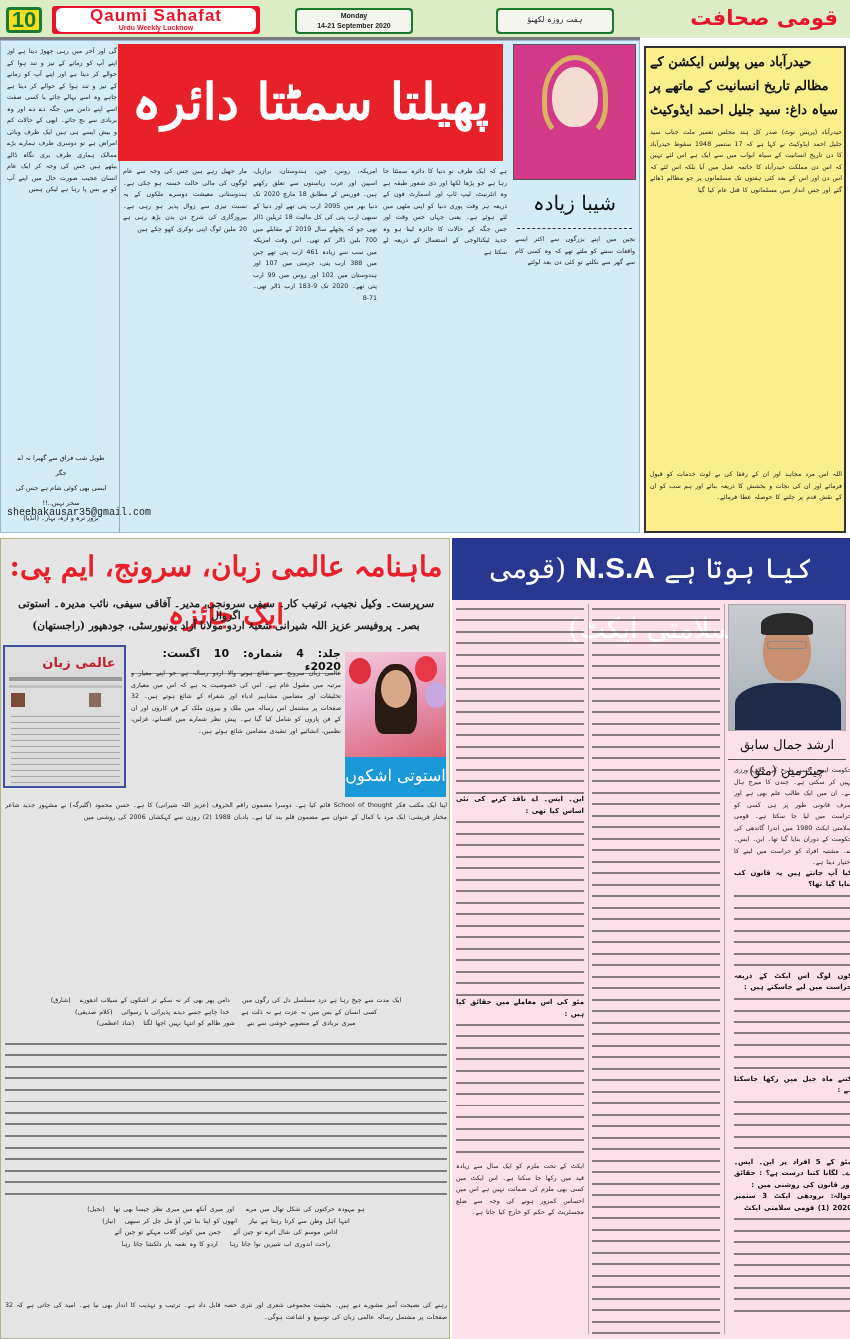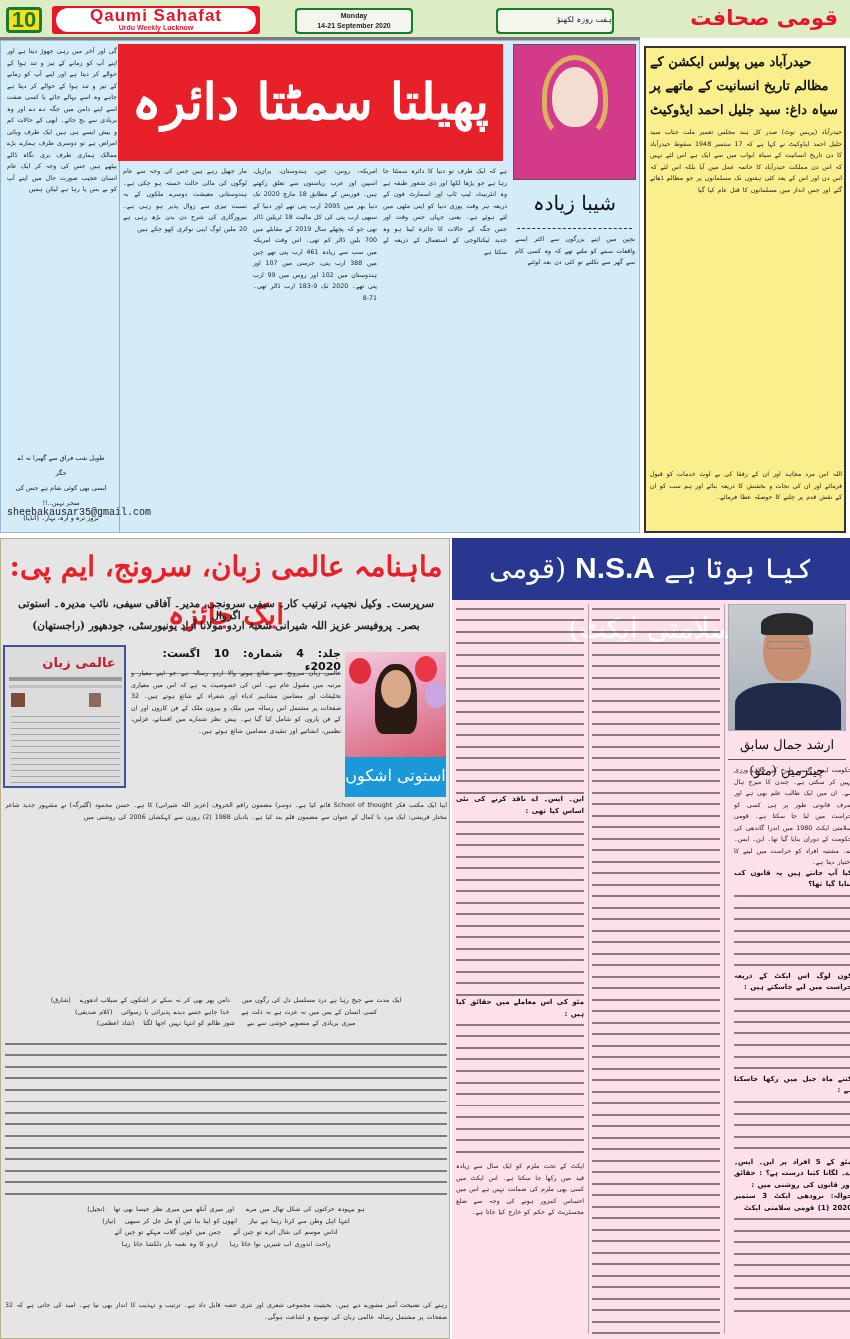--- a/index.html
+++ b/index.html
@@ -2,27 +2,27 @@
 <html><head>
 <meta charset="utf-8">
 <style>
   * { box-sizing: border-box; margin: 0; padding: 0; }
   body { width: 850px; height: 1339px; background: #fff; font-family: "DejaVu Sans", sans-serif; position: relative; overflow: hidden; }
 
   
   .masthead { position: absolute; left: 0; top: 0; width: 850px; height: 38px; background: #dcecc4; }
   .page-num { position: absolute; left: 6px; top: 7px; width: 36px; height: 26px; background: #f4e020; border: 3px solid #1a7a2e; border-radius: 4px; font-family: "Liberation Sans", sans-serif; font-weight: bold; font-size: 22px; color: #1a7a2e; text-align: center; line-height: 20px; }
   .logo-box { position: absolute; left: 52px; top: 6px; width: 208px; height: 28px; background: #e8142a; border-radius: 3px; }
-  .logo-inner { position: absolute; left: 4px; top: 2px; right: 4px; bottom: 2px; background: #fff; border-radius: 12px; text-align: center; }
+  .logo-inner { position: absolute; left: 4px; top: 2px; right: 4px; bottom: 2px; background: #fff; border-radius: 6px; text-align: center; }
   .logo-en { font-family: "Liberation Sans", sans-serif; font-weight: bold; color: #e8142a; font-size: 17px; line-height: 16px; display: block; letter-spacing: 1px; }
   .logo-sub { font-family: "Liberation Sans", sans-serif; font-weight: bold; color: #e8142a; font-size: 7px; line-height: 8px; display: block; }
   .date-box { position: absolute; left: 295px; top: 8px; width: 118px; height: 26px; background: #1a7a2e; border-radius: 4px; padding: 2px; }
   .date-inner { background: #f4f6ee; border-radius: 3px; height: 100%; text-align: center; font-family: "Liberation Sans", sans-serif; font-weight: bold; font-size: 7px; color: #222; line-height: 10px; padding-top: 1px; }
   .weekly-box { position: absolute; left: 496px; top: 8px; width: 118px; height: 26px; background: #1a7a2e; border-radius: 4px; padding: 2px; }
-  .weekly-inner { background: #f4f6ee; border-radius: 3px; height: 100%; text-align: right; font-size: 8px; color: #223; line-height: 20px; direction: rtl; }
+  .weekly-inner { background: #f4f6ee; border-radius: 3px; height: 100%; text-align: center; font-size: 8px; color: #223; line-height: 20px; direction: rtl; }
   .urdu-logo { position: absolute; right: 12px; top: 6px; font-family: "DejaVu Sans", sans-serif; font-weight: bold; font-size: 21px; color: #e8142a; direction: rtl; }
   .rule-top { position: absolute; left: 0; top: 37px; width: 640px; height: 3px; background: #7a7a80; }
 
   
   .col-text { font-size: 6.3px; line-height: 11.5px; color: #222; direction: rtl; text-align: justify; overflow: hidden; word-spacing: 1px; }
   .stripes { background: repeating-linear-gradient(to bottom, transparent 0 4px, rgba(40,40,40,0.55) 4px 6px, transparent 6px 11.5px); }
 
   
   .upper-art { position: absolute; left: 0; top: 40px; width: 640px; height: 493px; background: #d4ecf8; border: 1px solid #9ab8d0; }
   .headline-red { position: absolute; left: 117px; top: 3px; width: 385px; height: 117px; background: #e8202a; color: #fff; font-weight: bold; font-size: 50px; direction: rtl; text-align: center; line-height: 115px; font-family: "DejaVu Serif", serif; }

